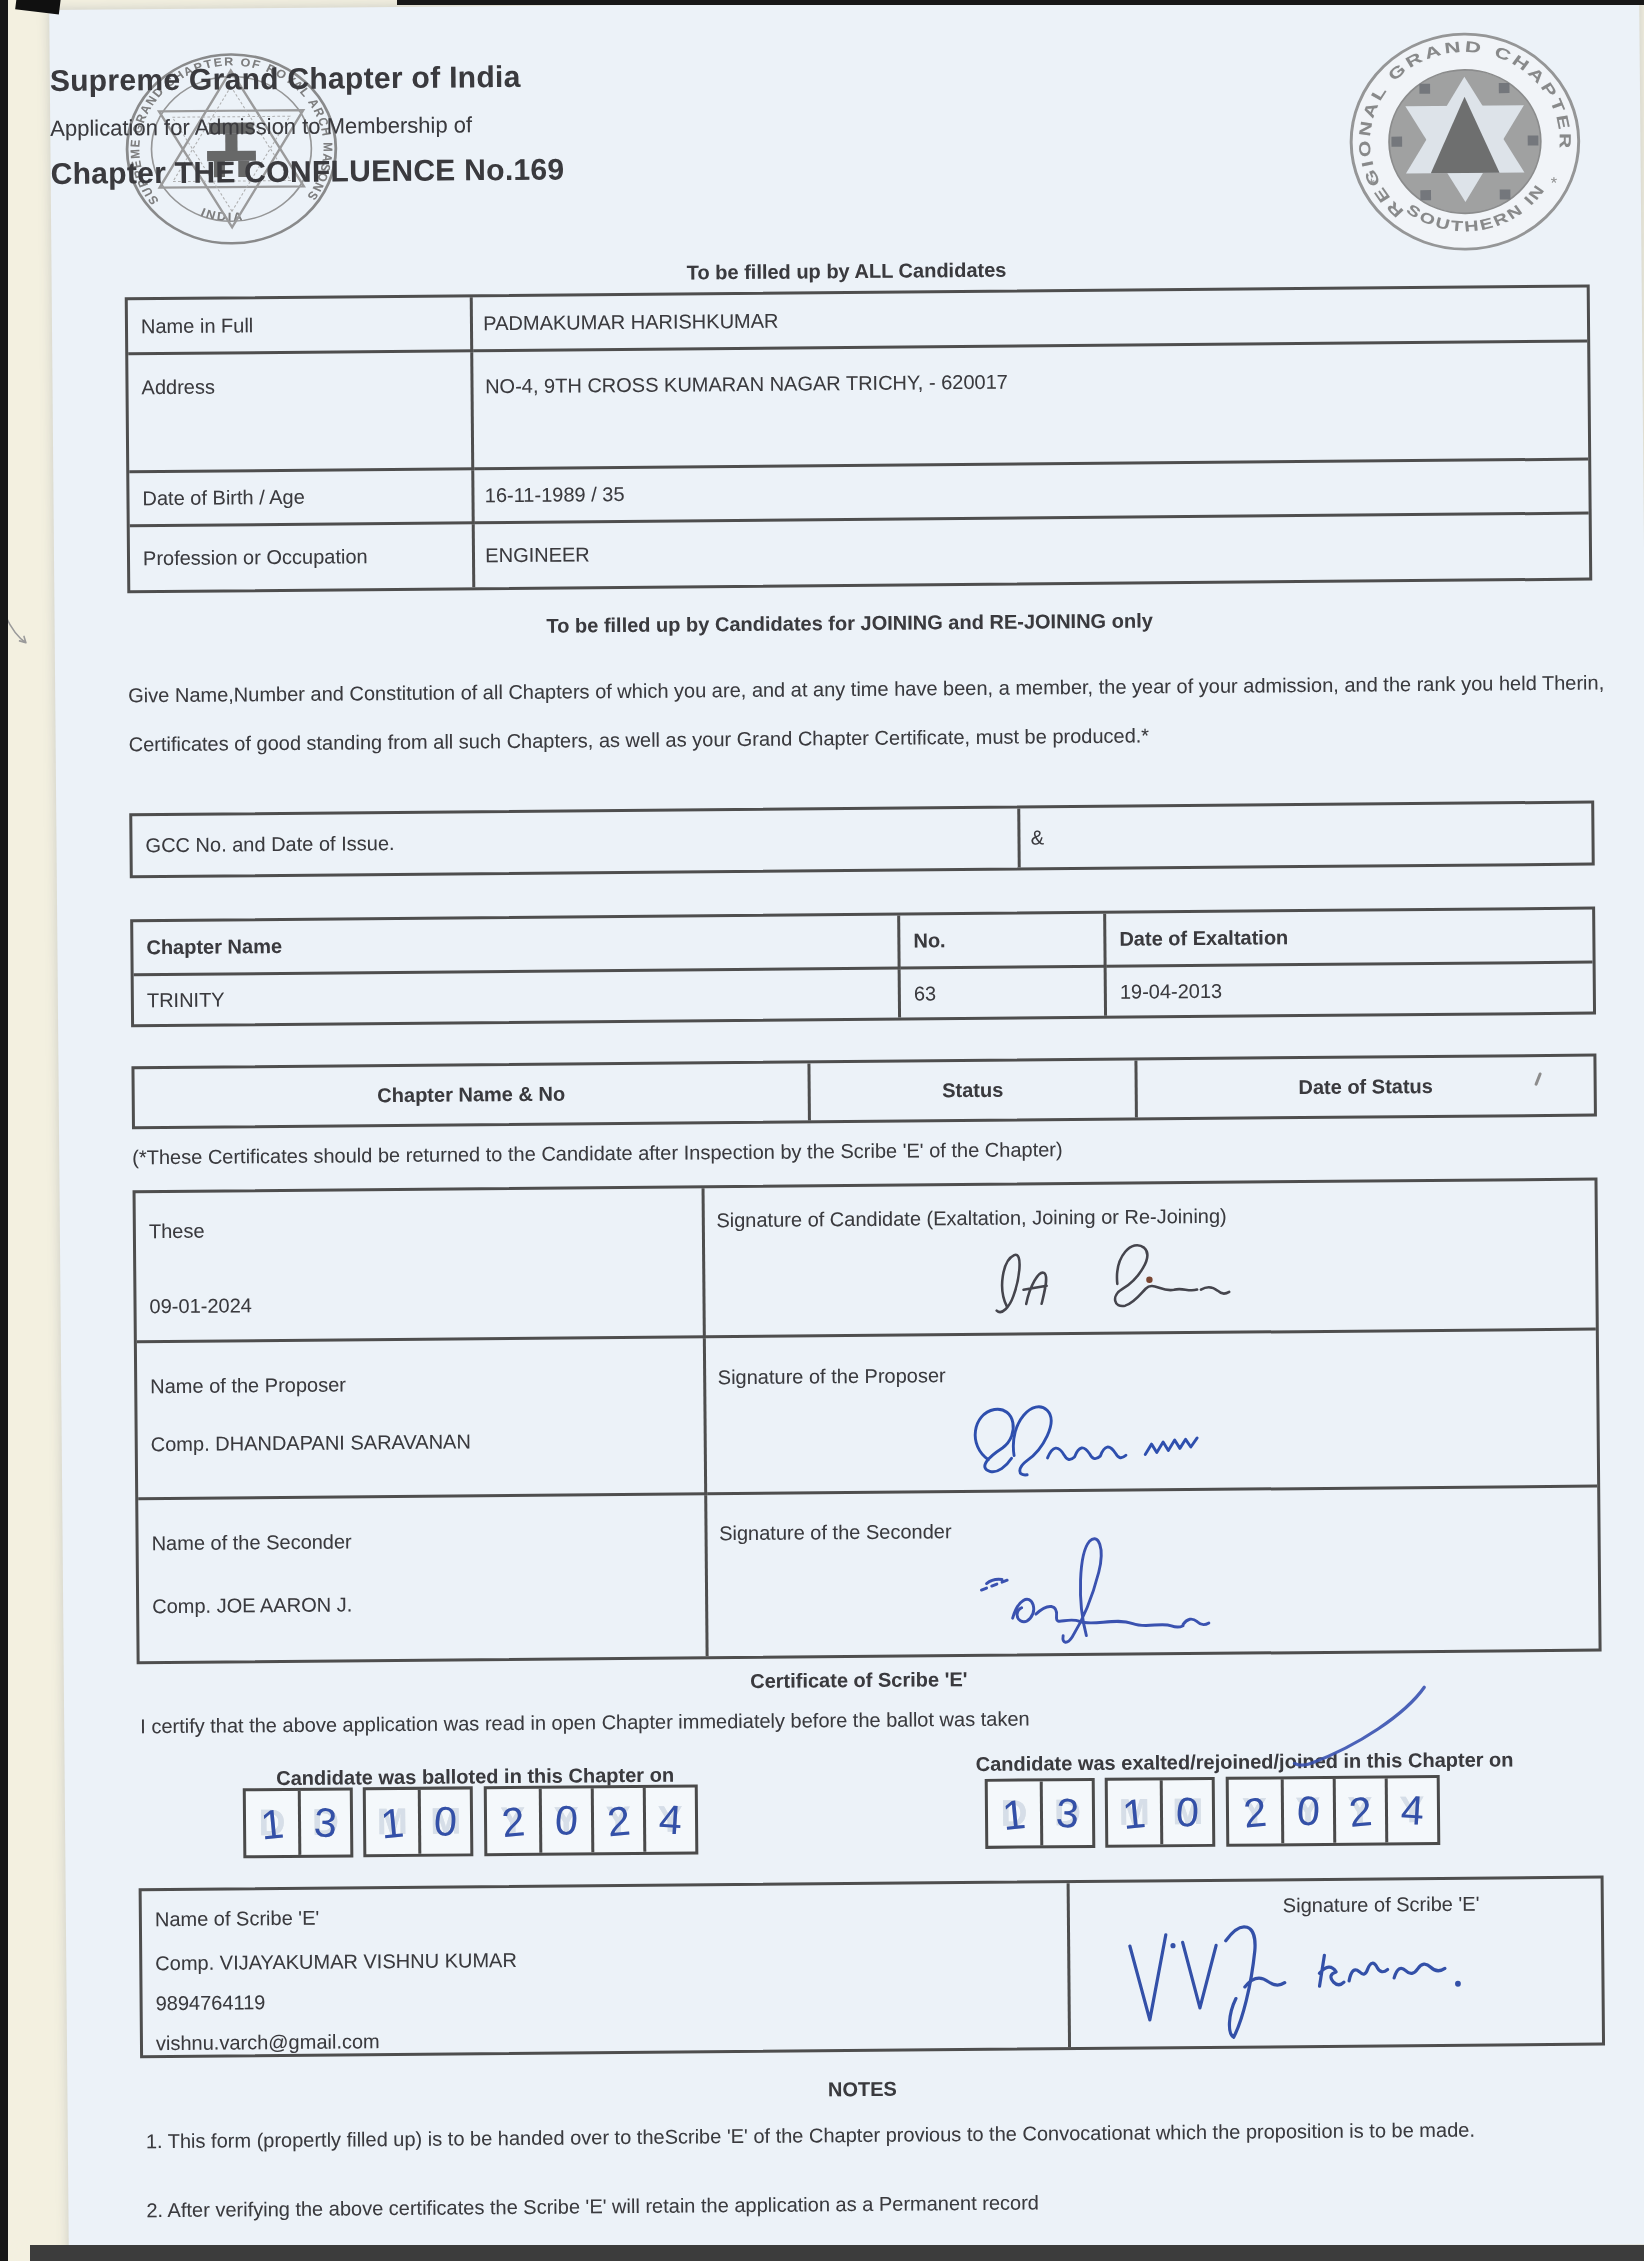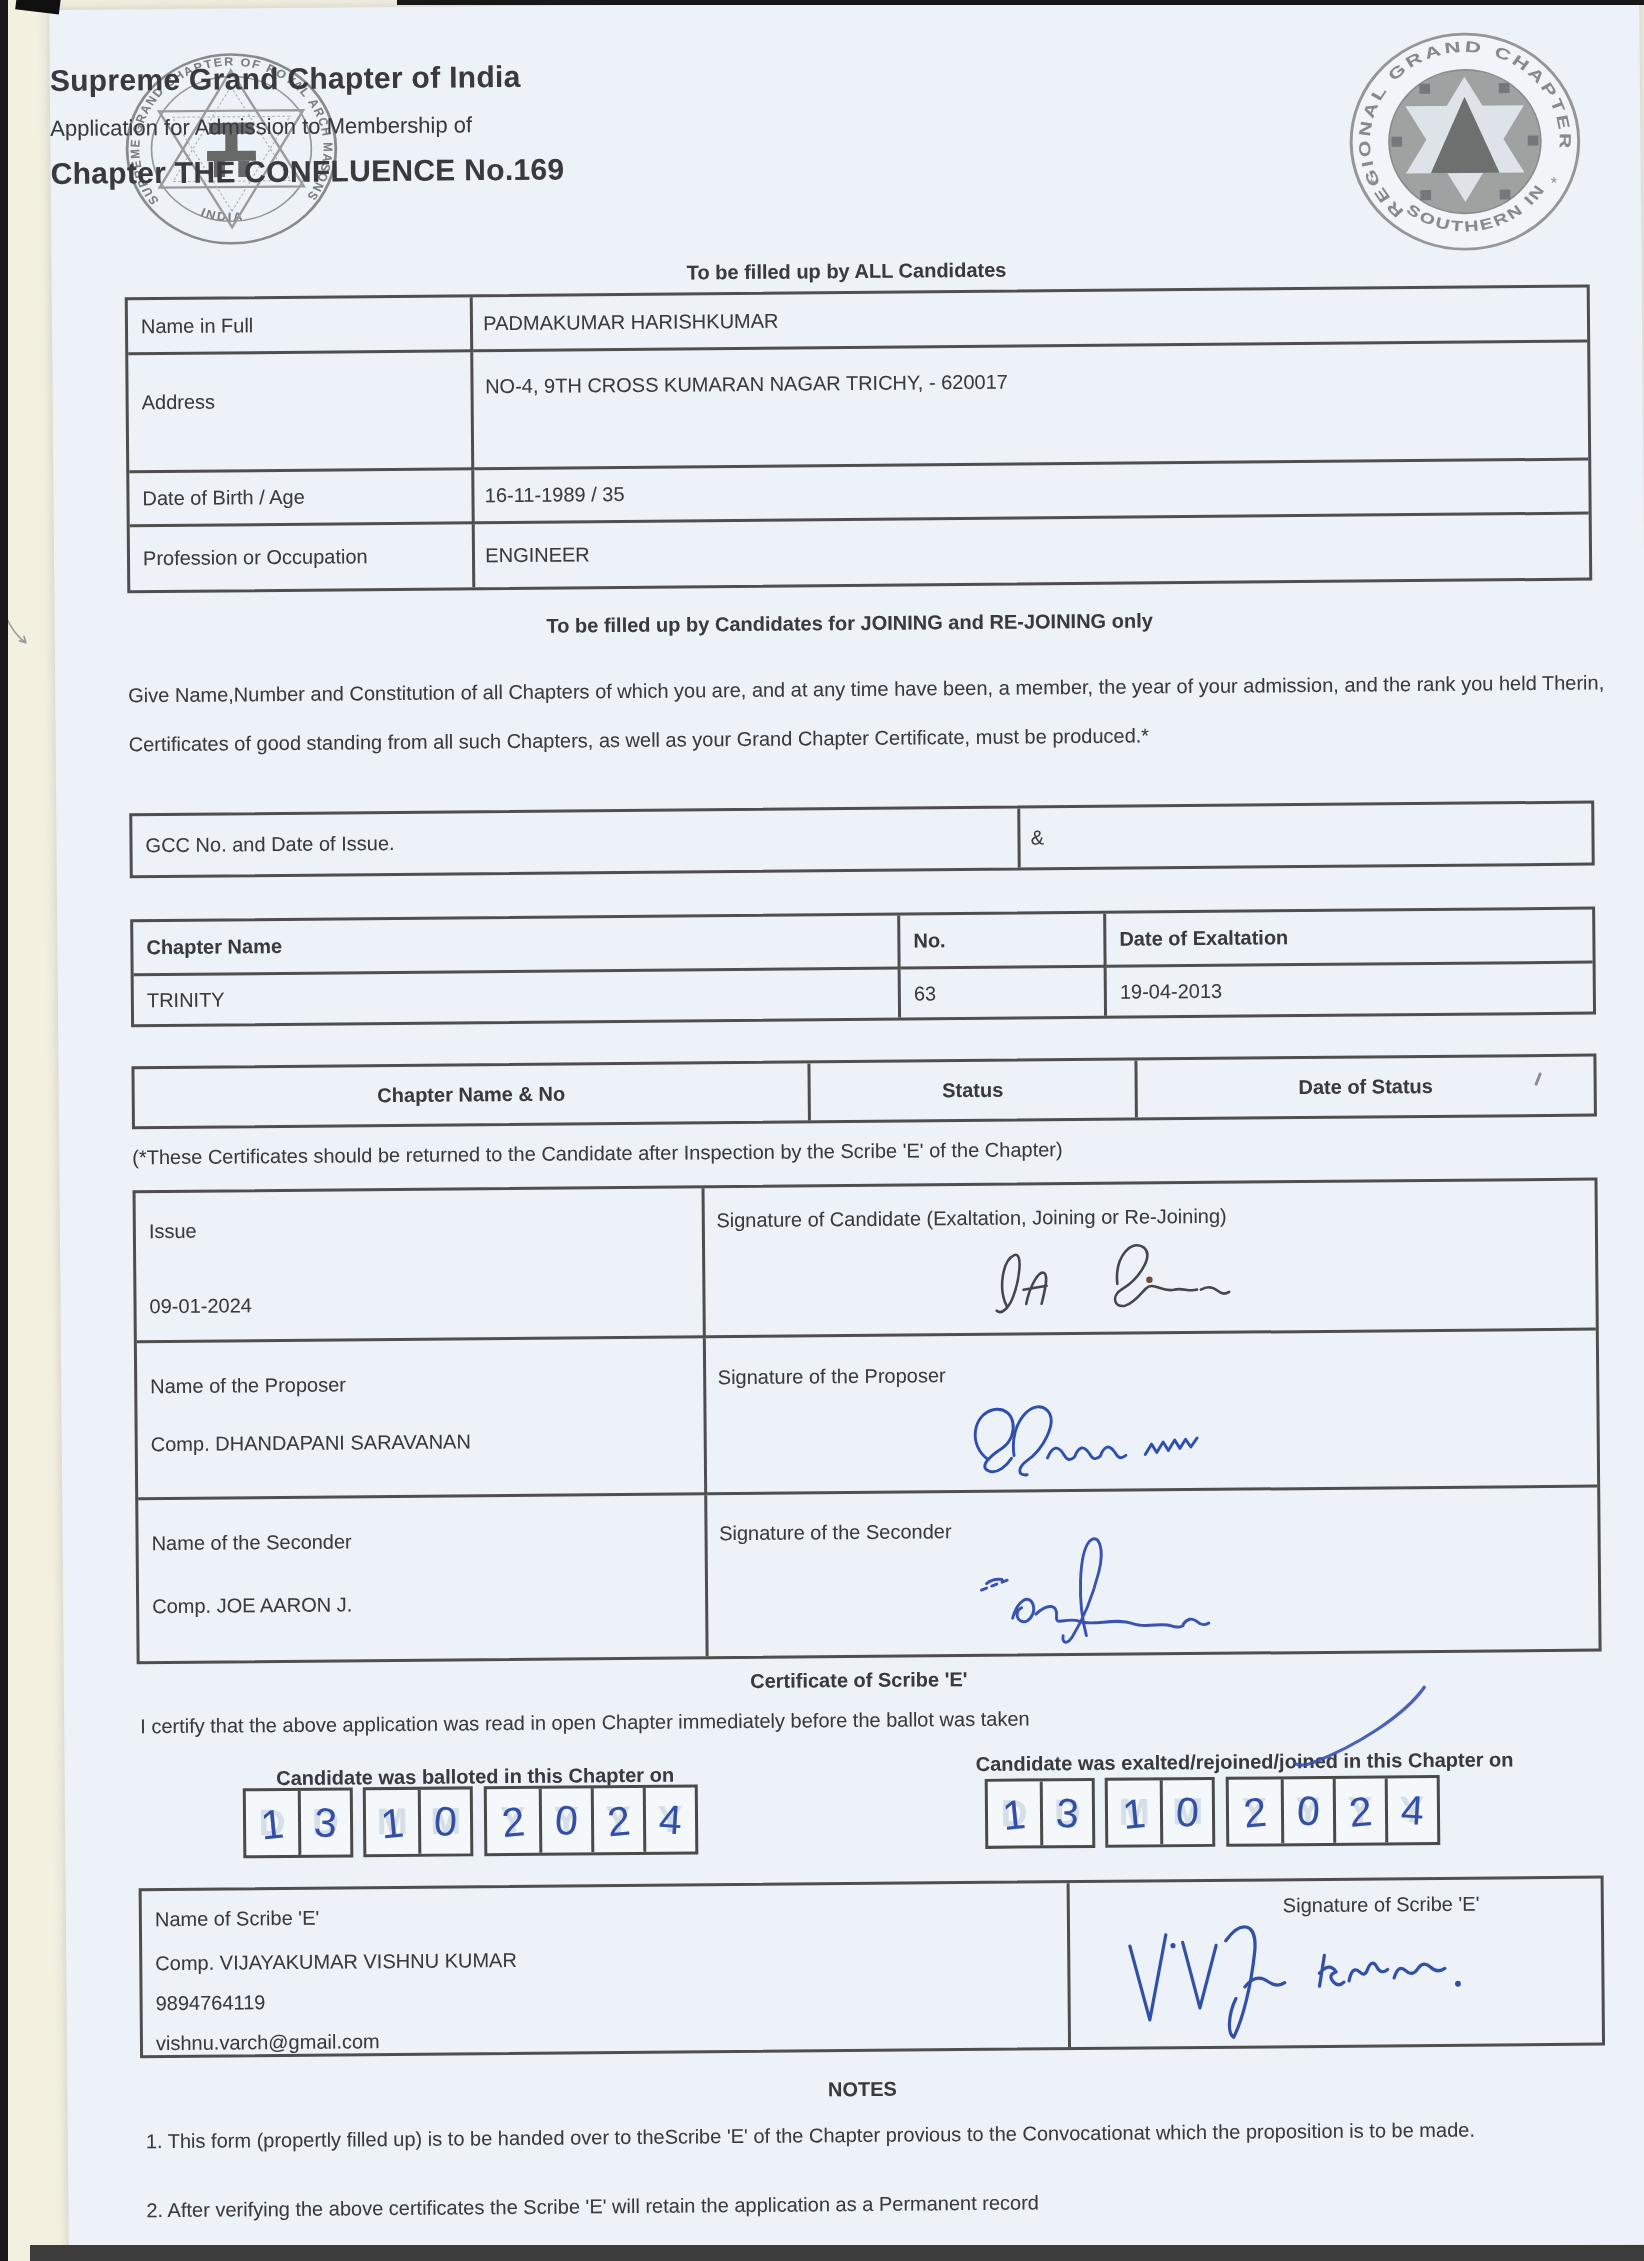--- a/index.html
+++ b/index.html
@@ -172,21 +172,21 @@
   <div class="abs title-org">Supreme Grand Chapter of India</div>
   <div class="abs title-sub">Application for Admission to Membership of</div>
   <div class="abs title-chapter">Chapter THE CONFLUENCE No.169</div>
 
   <div class="abs h-center sec1-heading">To be filled up by ALL Candidates</div>
 
   <div class="abs grid t-all">
     <div class="cell bR bB vc">Name in Full</div>
     <div class="cell bB vc" style="padding-left:10.3px;">PADMAKUMAR HARISHKUMAR</div>
     <div class="cell bR bB">
-        <span class="lab" style="top:36px;text-align:right;">Address</span>
+        <span class="lab" style="top:21px;text-align:right;">Address</span>
       </div>
     <div class="cell bB">
         <span class="lab2" style="top:23px;">NO-4, 9TH CROSS KUMARAN NAGAR TRICHY, - 620017</span>
       </div>
     <div class="cell bR bB vc">Date of Birth / Age</div>
     <div class="cell bB vc" style="padding-left:10.3px;">16-11-1989 / 35</div>
     <div class="cell bR vc">Profession or Occupation</div>
     <div class="cell vc" style="padding-left:10.3px;">ENGINEER</div>
   </div>
 
@@ -211,21 +211,21 @@
     <div class="cell bR cc">Chapter Name &amp; No</div>
     <div class="cell bR cc">Status</div>
     <div class="cell cc">Date of Status</div>
   </div>
   <div class="abs pen-mark"></div>
 
   <div class="abs cert-note">(*These Certificates should be returned to the Candidate after Inspection by the Scribe 'E' of the Chapter)</div>
 
   <div class="abs grid t-sig">
     <div class="cell bR bB">
-      <span class="lab" style="top:27px;">Issue</span>
+      <span class="lab" style="top:27px;">These</span>
       <span class="lab" style="top:102px;">09-01-2024</span>
     </div>
     <div class="cell bB">
       <span class="lab2" style="top:20.6px;">Signature of Candidate (Exaltation, Joining or Re-Joining)</span>
       <svg class="sig-svg" style="left:251px;top:49px;" width="309" height="90" viewBox="0 0 480 140">
         <g fill="none" stroke="#45454d" stroke-width="4" stroke-linecap="round" stroke-linejoin="round">
           <path d="M78,112 C64,84 72,40 90,32 C104,26 98,70 88,96 C82,112 70,126 62,118"></path>
           <path d="M108,108 C114,80 128,56 136,60 C144,64 136,92 132,108 M104,86 L140,80"></path>
           <path d="M250,78 C246,34 274,8 292,22 C308,36 282,72 258,86 C240,96 244,116 262,112 C276,108 286,94 294,86 C306,74 318,92 338,88 C352,84 360,92 374,88"></path>
           <path d="M380,88 q14,-8 26,2 q8,8 18,2"></path>

